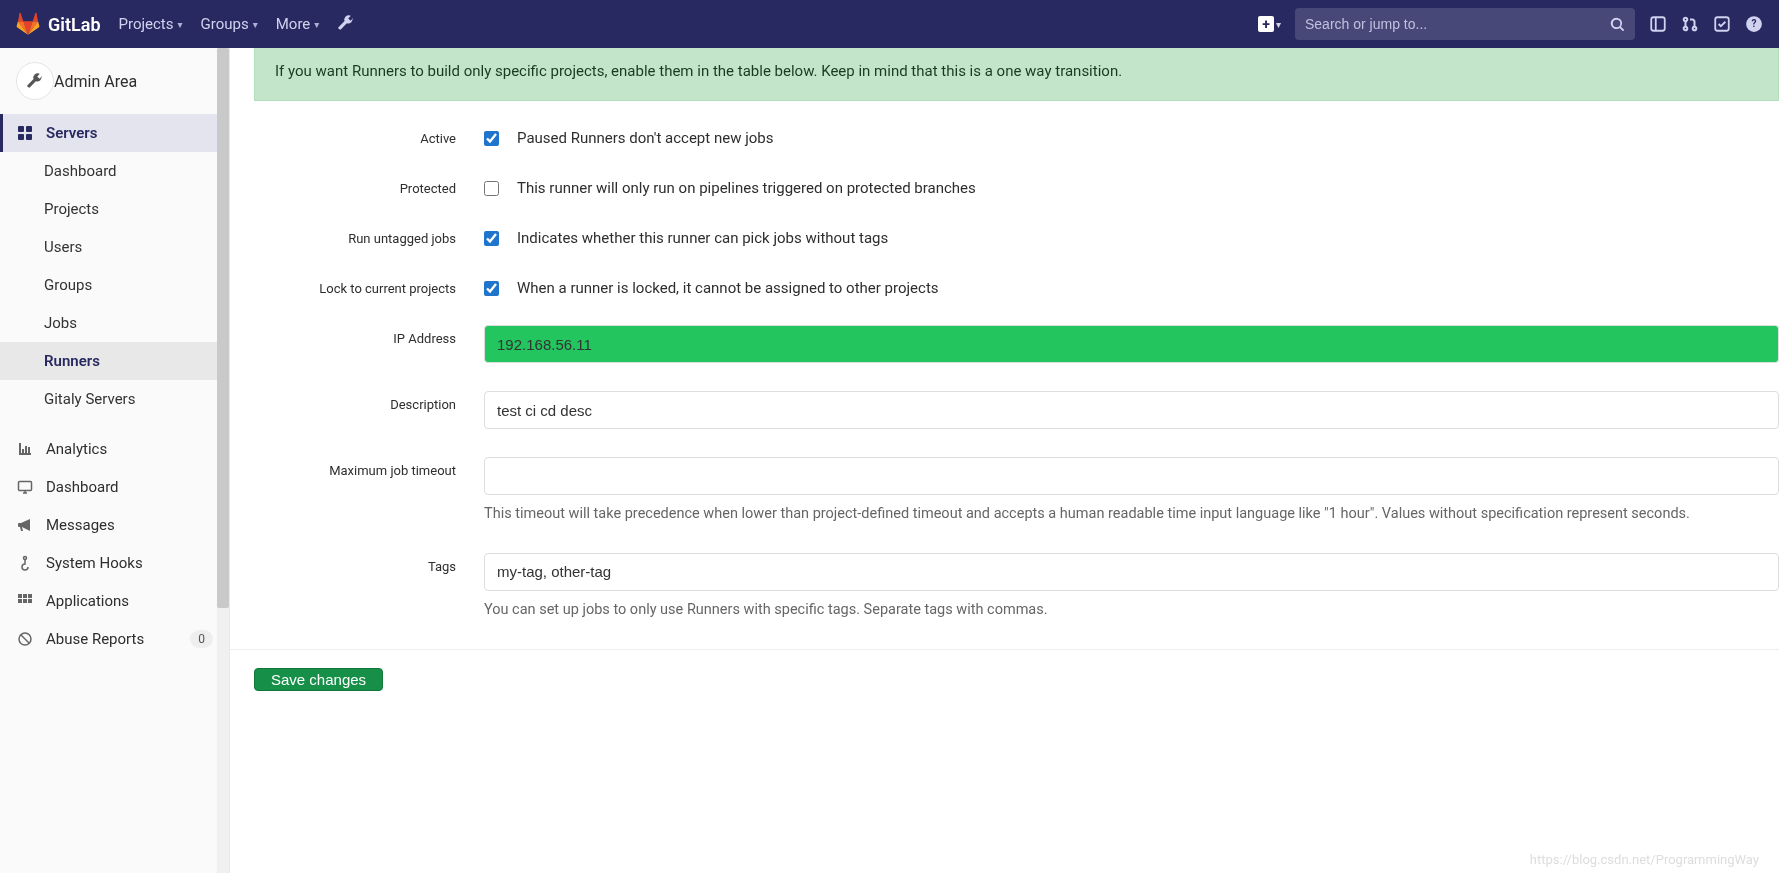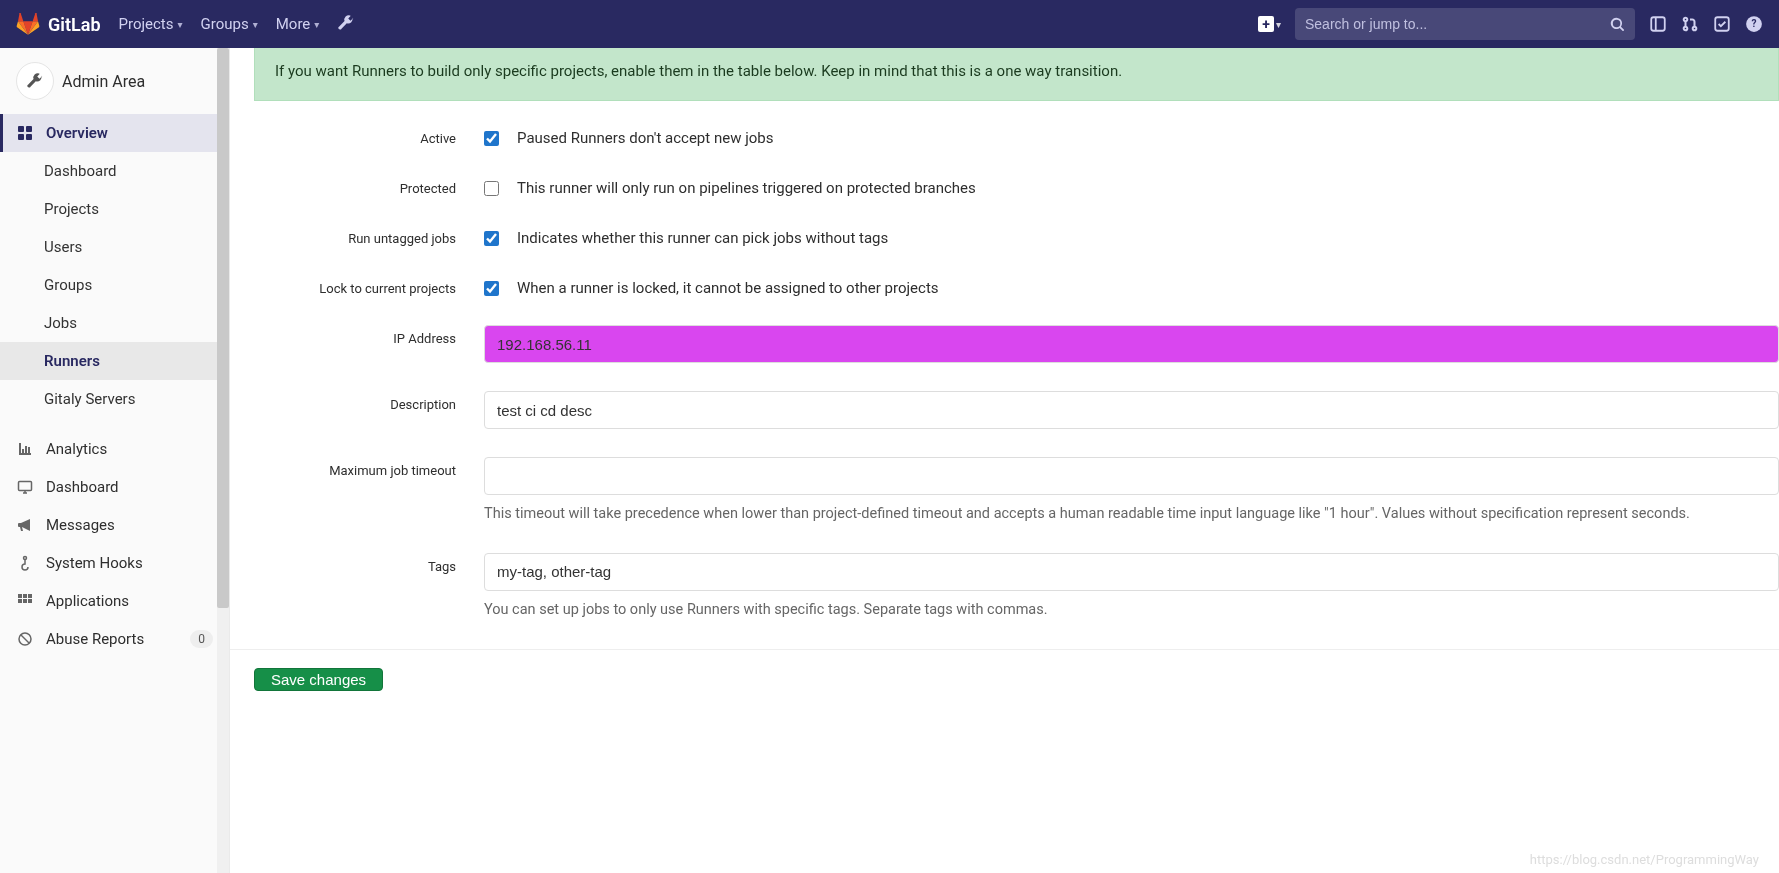--- a/index.html
+++ b/index.html
@@ -55,21 +55,21 @@
   .sidebar {
     width: 230px;
     background: #fafafa;
     border-right: 1px solid #eaeaea;
     overflow-y: auto;
     position: relative;
   }
   .scroll-track { position:absolute; right:0; top:0; width:12px; height:100%; background:#f0f0f0;}
   .scroll-thumb { position:absolute; right:0; top:0; width:12px; height:560px; background:#c9c9c9; border-radius:2px;}
   .context-header {
-    display:flex; align-items:center; gap:8px; padding:14px 16px;
+    display:flex; align-items:center; gap:0; padding:14px 16px;
   }
   .context-icon {
     width:38px; height:38px; border-radius:50%; background:#fff; border:1px solid #e5e5e5;
     display:flex; align-items:center; justify-content:center;
   }
   .context-title { font-size:16px; font-weight:400; color:#2e2e2e; }
   .side-item {
     display:flex; align-items:center; gap:12px; padding:10px 16px;
     color:#2e2e2e; cursor:pointer; font-size:15px;
   }
@@ -95,21 +95,21 @@
     width:230px; text-align:right; padding-right:28px; padding-top:6px;
     font-size:13px; color:#2e2e2e;
   }
   .form-control-wrap { flex:1; }
   .checkbox-line { display:flex; align-items:center; gap:18px; font-size:15px; color:#2e2e2e; padding-top:4px;}
   .checkbox-line input[type=checkbox]{ width:15px; height:15px; accent-color:#1f75cb; cursor:pointer;}
   .text-input {
     width:100%; height:38px; border:1px solid #ddd; border-radius:4px;
     padding:0 12px; font-size:15px; color:#333; background:#fff;
   }
-  .text-input.readonlyish { background:#d946ef; }
+  .text-input.readonlyish { background:#22c55e; }
   .help-text { color:#666; font-size:14.5px; margin-top:8px; line-height:1.5; }
   .actions-bar { border-top:1px solid #eee; padding:18px 0 0 24px; margin-top:8px;}
   .btn-save {
     background:#168f48; color:#fff; border:1px solid #12753a; border-radius:4px;
     padding:2px 16px; font-size:15px; cursor:pointer;
   }
   .watermark { position:absolute; right:20px; bottom:6px; color:#ddd; font-size:13px; pointer-events:none;}
 </style>
 </head>
 <body>
@@ -203,21 +203,21 @@
 
     <div class="side-item active">
       <span class="icon primary">
         <svg width="16" height="16" viewBox="0 0 16 16" fill="currentColor">
             <rect x="1" y="1" width="6" height="6" rx="1"></rect>
             <rect x="9" y="1" width="6" height="6" rx="1"></rect>
             <rect x="1" y="9" width="6" height="6" rx="1"></rect>
             <rect x="9" y="9" width="6" height="6" rx="1"></rect>
           </svg>
       </span>
-      <span>Overview</span>
+      <span>Servers</span>
     </div>
     <div class="side-item sub">
         <span>Dashboard</span>
       </div>
     <div class="side-item sub">
         <span>Projects</span>
       </div>
     <div class="side-item sub">
         <span>Users</span>
       </div>

